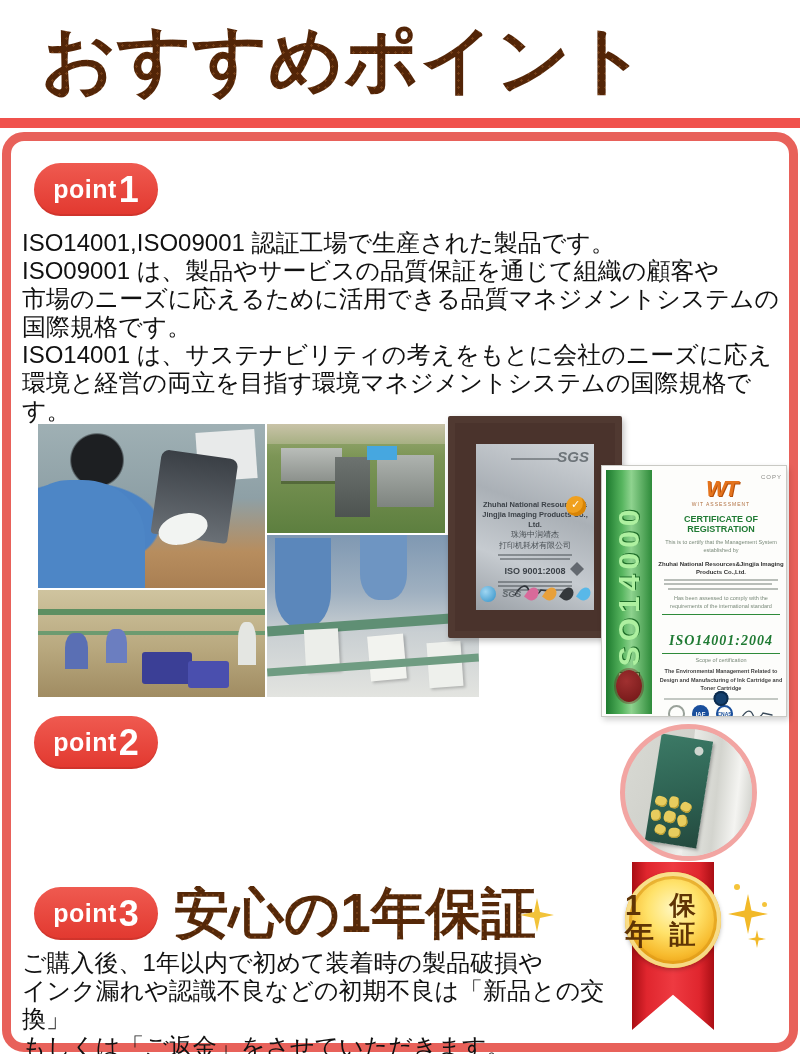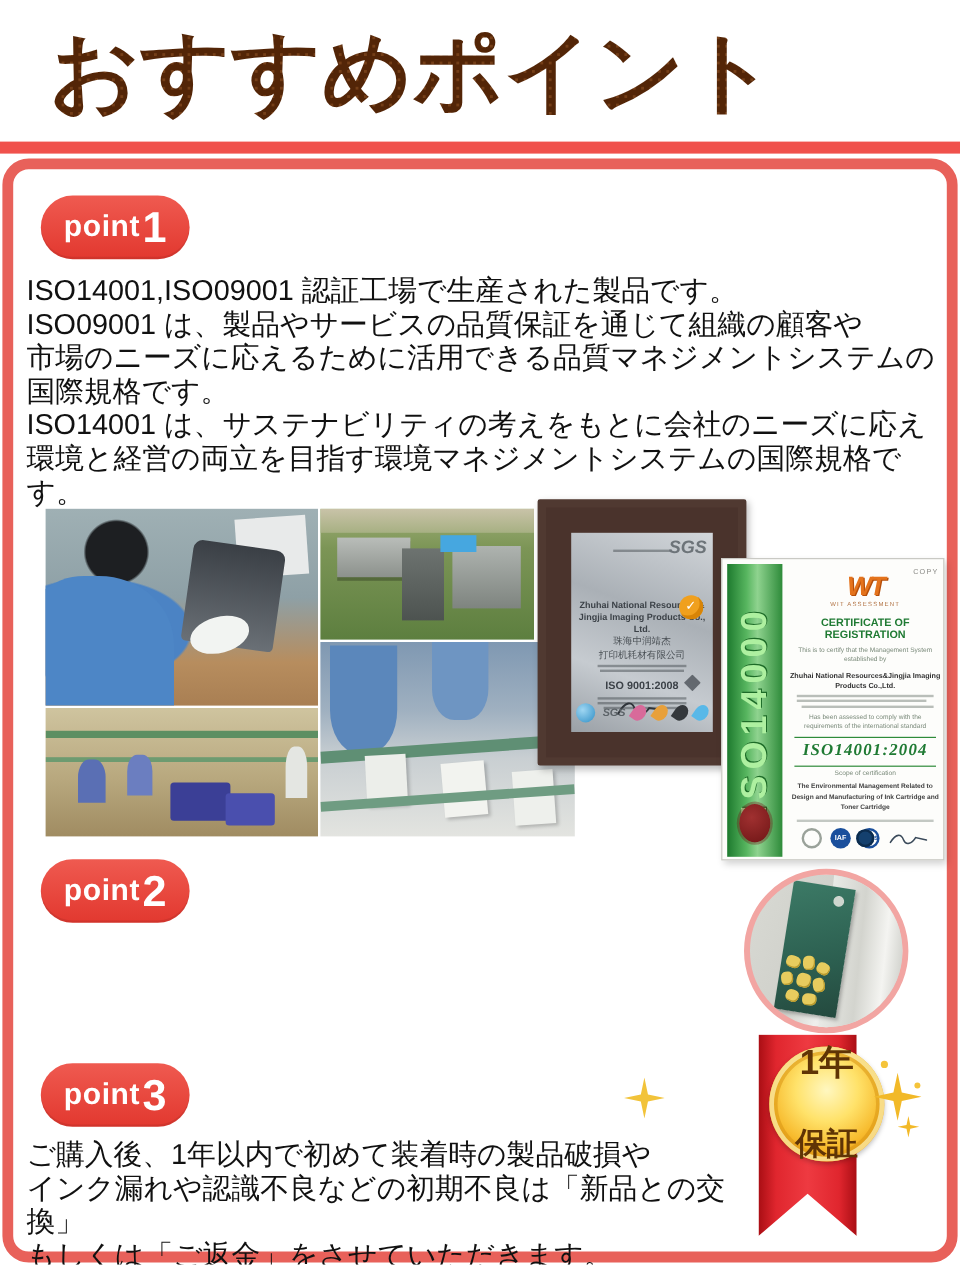--- a/index.html
+++ b/index.html
@@ -181,21 +181,21 @@
   .cert-wit .wit-logo { margin-top:6px; font-size:22px; font-weight:900; font-style:italic;
     color:#e4731c; letter-spacing:-2px; line-height:1;
     text-shadow:1px 1px 0 #b54e0a; }
   .cert-wit .wit-sub { font-size:5px; color:#b07040; letter-spacing:1px; margin-top:1px; }
   .cert-wit .reg-title { margin-top:7px; font-size:9px; font-weight:800; color:#1f7a33; letter-spacing:0; }
   .cert-wit .intro { margin-top:4px; font-size:5.5px; color:#7a8a7a; line-height:1.5; }
   .cert-wit .company { margin-top:5px; font-size:6px; font-weight:800; color:#333; line-height:1.4; }
   .cert-wit .addr-line { height:2px; background:#b9beb9; margin:2.5px 6px; }
   .cert-wit .assessed { margin-top:4px; font-size:5.5px; color:#7a8a7a; line-height:1.5; }
   .cert-wit .std-rule { height:1px; background:#2e8b3a; margin:4px 4px 0; }
-  .cert-wit .std { margin-top:3px; font-size:14px; font-weight:800; font-style:italic;
+  .cert-wit .std { margin-top:18px; font-size:14px; font-weight:800; font-style:italic;
     color:#1f7a33; font-family:"Liberation Serif", serif; letter-spacing:1px; }
   .cert-wit .scope-label { margin-top:3px; font-size:5.5px; color:#7a8a7a; }
   .cert-wit .scope { margin-top:4px; font-size:5.5px; font-weight:800; color:#444; line-height:1.5; }
   .cert-wit .num-line { margin-top:6px; height:2px; background:#c3c8c3; margin-left:6px; margin-right:6px; }
   .cert-wit .logos { margin-top:5px; display:flex; align-items:center; justify-content:center; gap:7px; }
   .cert-wit .lg { width:17px; height:17px; border-radius:50%; }
   .cert-wit .lg.outline { border:2px solid #9aa29a; }
   .cert-wit .lg.iaf { background:#1a4f9c; color:#fff; font-size:6px; font-weight:800;
     display:flex; align-items:center; justify-content:center; }
   .cert-wit .lg.cnas { border:2px solid #1a4f9c; color:#1a4f9c; font-size:5px; font-weight:800;
@@ -223,24 +223,24 @@
     border-radius:50%; background:#cfd6cf; }
   .ic-circle .pads { position:absolute; left:2px; bottom:4px; width:44px; height:44px; }
   .ic-circle .pad { position:absolute; background:#e7cc5e; border-radius:40%;
     box-shadow:inset -1px -1px 0 #b89a2e; }
 
   
   .badge-wrap { position:absolute; left:616px; top:858px; width:170px; height:176px; z-index:6; }
   .ribbon { position:absolute; left:16px; top:4px; width:82px; height:168px;
     background:linear-gradient(90deg,#a90e14 0%, #e0262e 18%, #ee3a41 50%, #e0262e 82%, #a90e14 100%);
     clip-path:polygon(0 0, 100% 0, 100% 100%, 50% 79%, 0 100%); }
-  .medal { position:absolute; left:25px; top:14px; width:96px; height:96px; border-radius:50%;
+  .medal { position:absolute; left:9px; top:14px; width:96px; height:96px; border-radius:50%;
     background:radial-gradient(circle at 50% 38%, #fff7c0 0%, #ffe26a 34%, #f7bb2e 62%, #e8940c 82%, #d97f04 100%);
     box-shadow:0 2px 4px rgba(0,0,0,.25), inset 0 0 0 4px rgba(255,244,180,.7), inset 0 0 0 7px rgba(216,150,20,.55);
-    display:flex; flex-direction:column; align-items:center; justify-content:space-between;
+    display:flex; align-items:center; justify-content:space-between;
   }
   .medal .t1 { font-size:29px; font-weight:900; color:#5f3405; line-height:1; }
   .medal .t2 { font-size:26px; font-weight:900; color:#5f3405; line-height:1.1; }
   .sparkle { position:absolute; }
   .sparkle svg { display:block; }
   .dot { position:absolute; border-radius:50%; background:#f5c43a; }
 </style>
 </head>
 <body>
 
@@ -382,20 +382,21 @@
         <div class="pad" style="left:20px;top:31px;width:12px;height:10px;transform:rotate(-6deg);"></div>
       </div>
     </div>
   </div>
 
   <div class="point-row p3">
     <div class="pill">
       <span class="pt">point</span>
       <span class="num">3</span>
     </div>
+    <div class="point-heading">安心の1年保証</div>
   </div>
   <div class="body-text b3">ご購入後、1年以内で初めて装着時の製品破損や
 インク漏れや認識不良などの初期不良は「新品との交換」
 もしくは「ご返金」をさせていただきます。</div>
 
   <div class="badge-wrap">
     <div class="ribbon"></div>
     <div class="medal">
       <div class="t1">1年</div>
       <div class="t2">保証</div>

